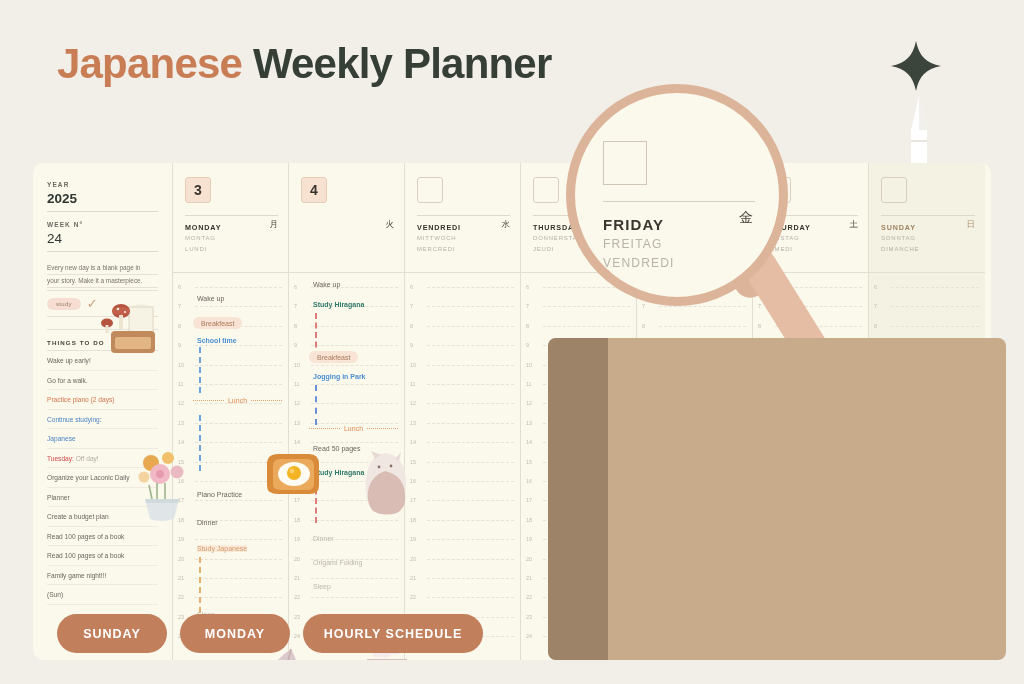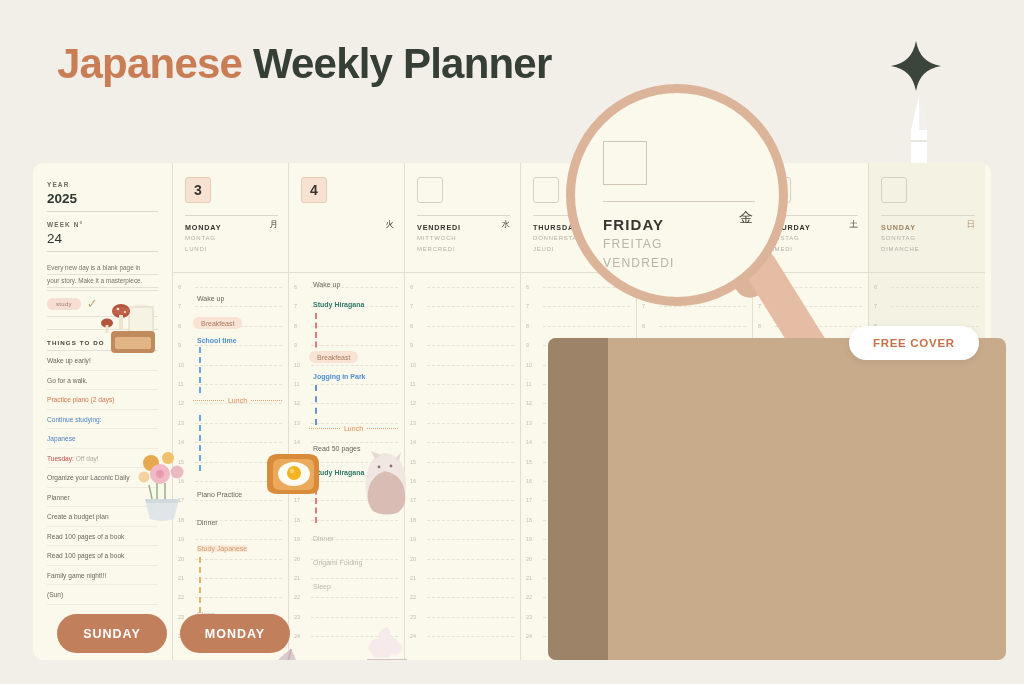--- a/index.html
+++ b/index.html
@@ -619,18 +619,18 @@
         <div class="mag-sub">VENDREDI</div>
         <div class="mag-kanji">金</div>
       </div>
     </div>
   </div>
 
   <div class="box">
     <div class="box-spine"></div>
   </div>
 
-  <div class="free">FREE COVER</div>
 
   <button class="pill-btn" id="b1">SUNDAY</button>
   <button class="pill-btn" id="b2">MONDAY</button>
+  <button class="pill-btn" id="b3">HOURLY SCHEDULE</button>
 
 </div>
 
 </body></html>

